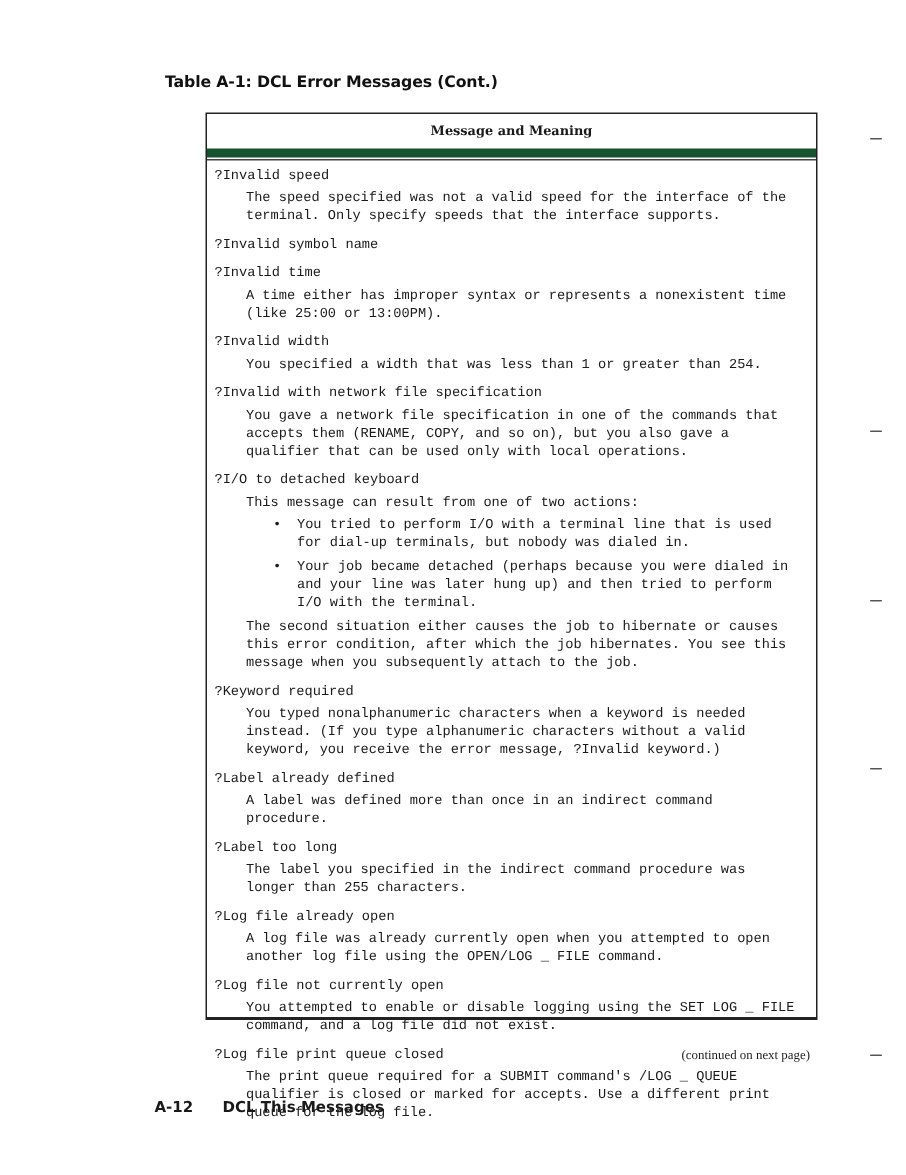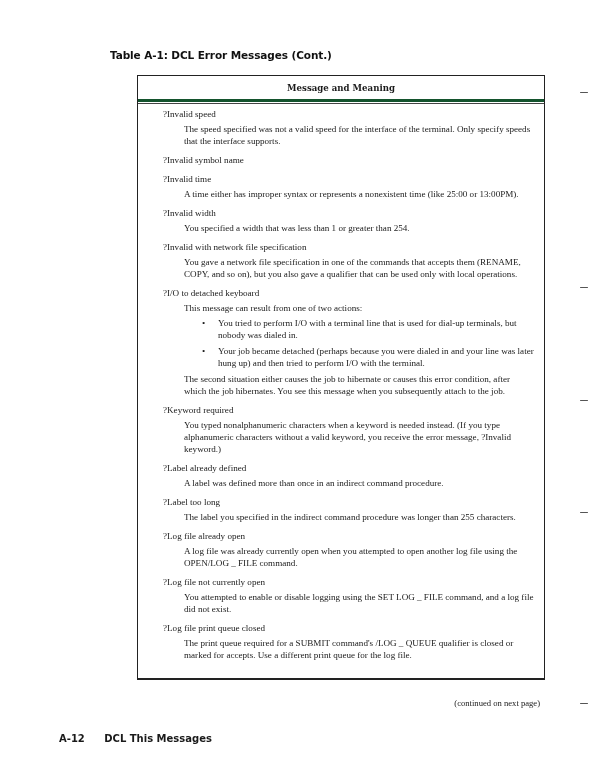--- a/index.html
+++ b/index.html
@@ -9,46 +9,45 @@
     font-family: "DejaVu Sans", sans-serif; font-weight: bold; font-size: 10.5px;
     letter-spacing: -0.1px; color: #111;
   }
   .page-title .num { margin-right: 0; }
   .table {
     position: absolute; left: 137px; top: 75px; width: 408px; height: 605px;
     border: 1px solid #222; border-right-width: 1.5px; border-bottom-width: 2px;
     box-sizing: border-box;
   }
   .table-header {
-    height: 23px; border-bottom: 3px solid #14532d;
+    height: 23px; border-bottom: 6px solid #14532d;
     display: flex; align-items: center; justify-content: center;
     font-family: "DejaVu Serif", serif; font-weight: bold; font-size: 8.6px;
   }
   .header-rule2 { height: 0; border-bottom: 1px solid #444; margin-top: 1px; }
   .entries {
-    font-family: Liberation Serif, serif; font-size: 9.1px; line-height: 12px;
+    font-family: Liberation Mono, monospace; font-size: 9.1px; line-height: 12px;
     padding: 4px 10px 0 5px;
-    margin-left: 20px;
   }
   .entry { margin-bottom: 7px; }
   .msg { display: block; margin-bottom: 3px; }
   .meaning { display: block; padding-left: 21px; }
   .para { display: block; }
   .bullets { list-style: none; padding: 0; margin: 3px 0 3px 0; }
   .bullets li { position: relative; padding-left: 21px; margin-left: 13px; margin-bottom: 4px; }
   .bullets li .dot { position: absolute; left: 5px; top: 0; }
   .continued {
     position: absolute; right: 64px; top: 679px;
     font-family: "Liberation Serif", serif; font-size: 8.6px; margin-top: 19px;
   }
   .footer {
     position: absolute; left: 59px; top: 733px;
     font-family: "DejaVu Sans", sans-serif; font-weight: bold; font-size: 10px;
   }
-  .footer .pg { margin-right: 16px; }
+  .footer .pg { margin-right: 16px; margin-left: 44px; }
   .mark { position: absolute; left: 580px; width: 8px; height: 1px; background: #555; border-radius: 1px; }
 </style>
 </head>
 <body>
 
 <div class="page-title">
   <span class="num">Table A-1:</span>
   <span>DCL Error Messages (Cont.)</span>
 </div>
 

